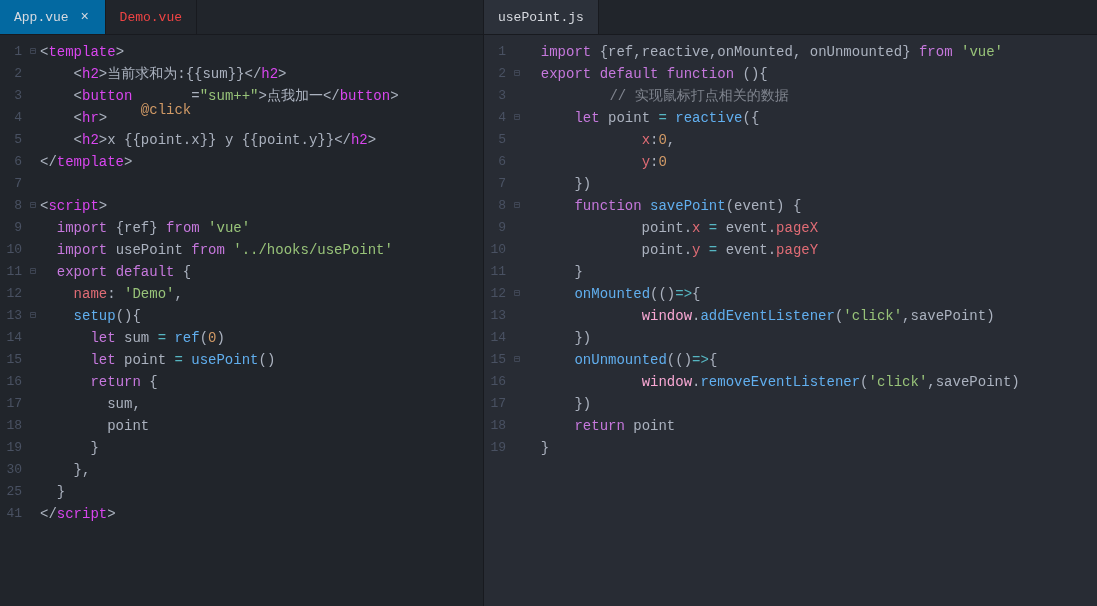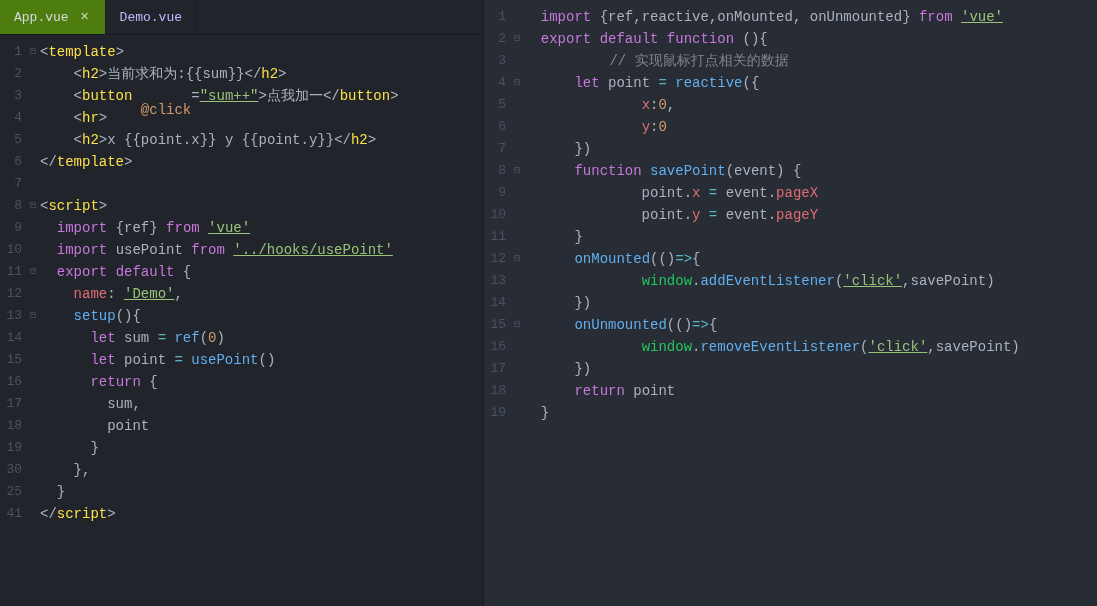--- a/index.html
+++ b/index.html
@@ -24,26 +24,26 @@
       display: flex;
       background: #21252b;
       height: 35px;
       border-bottom: 1px solid #181a1f;
     }
     .tab {
       display: flex;
       align-items: center;
       padding: 0 14px;
       gap: 10px;
-      color: #c4b5fd;
+      color: #ef4444;
       cursor: pointer;
       border-right: 1px solid #181a1f;
       font-size: 13px;
     }
-    .tab.active { background: #4d7c0f; color: #d7dae0; }
+    .tab.active { background: #0369a1; color: #d7dae0; }
     .tab.active-right { background: #2c313a; color: #d7dae0; }
     .tab .close {
       font-size: 14px;
       color: #6f7680;
       width: 12px;
       text-align: center;
     }
     .tab.active .close { color: #d7dae0; }
     .editor {
       flex: 1;
@@ -72,31 +72,31 @@
       white-space: pre;
       font-size: 14px;
       line-height: 22px;
     }
     .line { height: 22px; display: flex; align-items: center; }
     .gl { height: 22px; line-height: 22px; }
     .fl { height: 22px; line-height: 22px; text-align: center; }
     
     
     .kw { color: #c678dd; }      
-    .tag { color: #fde047; }     
+    .tag { color: #d946ef; }     
     .attr { color: #d19a66; margin-top: 28px; }    
-    .str { color: #98c379; text-decoration: underline; }     
+    .str { color: #98c379; }     
     .num { color: #d19a66; }     
     .fn { color: #61afef; }     
     .punct { color: #abb2bf; }   
     .op { color: #56b6c2; }      
     .cmt { color: #7f848e; margin-left: 35px; }     
     .prop { color: #e06c75; }    
     .txt { color: #abb2bf; }
-    .yellow { color: #22c55e; }
+    .yellow { color: #f9a8d4; }
   </style>
 </head>
 <body>
 
 <div class="pane pane-left">
   <div class="tab-bar" id="tabs-left">
       <div class="tab active">
         <span>App.vue</span>
         <span class="close">×</span>
       </div>
@@ -151,20 +151,25 @@
         <div class="fl"></div>
         <div class="fl"></div>
         <div class="fl"></div>
         <div class="fl"></div>
       </div>
     <div class="code" id="code-left"><div class="line"><span class="punct">&lt;</span><span class="tag">template</span><span class="punct">&gt;</span></div><div class="line"><span class="txt">    </span><span class="punct">&lt;</span><span class="tag">h2</span><span class="punct">&gt;</span><span class="txt">当前求和为:</span><span class="punct">{{</span><span class="txt">sum</span><span class="punct">}}&lt;/</span><span class="tag">h2</span><span class="punct">&gt;</span></div><div class="line"><span class="txt">    </span><span class="punct">&lt;</span><span class="tag">button</span><span class="txt"> </span><span class="attr">@click</span><span class="punct">=</span><span class="str">"sum++"</span><span class="punct">&gt;</span><span class="txt">点我加一</span><span class="punct">&lt;/</span><span class="tag">button</span><span class="punct">&gt;</span></div><div class="line"><span class="txt">    </span><span class="punct">&lt;</span><span class="tag">hr</span><span class="punct">&gt;</span></div><div class="line"><span class="txt">    </span><span class="punct">&lt;</span><span class="tag">h2</span><span class="punct">&gt;</span><span class="txt">x </span><span class="punct">{{</span><span class="txt">point.x</span><span class="punct">}}</span><span class="txt"> y </span><span class="punct">{{</span><span class="txt">point.y</span><span class="punct">}}&lt;/</span><span class="tag">h2</span><span class="punct">&gt;</span></div><div class="line"><span class="punct">&lt;/</span><span class="tag">template</span><span class="punct">&gt;</span></div><div class="line"></div><div class="line"><span class="punct">&lt;</span><span class="tag">script</span><span class="punct">&gt;</span></div><div class="line"><span class="txt">  </span><span class="kw">import</span><span class="txt"> </span><span class="punct">{</span><span class="txt">ref</span><span class="punct">}</span><span class="txt"> </span><span class="kw">from</span><span class="txt"> </span><span class="str">'vue'</span></div><div class="line"><span class="txt">  </span><span class="kw">import</span><span class="txt"> usePoint </span><span class="kw">from</span><span class="txt"> </span><span class="str">'../hooks/usePoint'</span></div><div class="line"><span class="txt">  </span><span class="kw">export</span><span class="txt"> </span><span class="kw">default</span><span class="txt"> </span><span class="punct">{</span></div><div class="line"><span class="txt">    </span><span class="prop">name</span><span class="punct">:</span><span class="txt"> </span><span class="str">'Demo'</span><span class="punct">,</span></div><div class="line"><span class="txt">    </span><span class="fn">setup</span><span class="punct">(){</span><span class="txt"></span></div><div class="line"><span class="txt">      </span><span class="kw">let</span><span class="txt"> sum </span><span class="op">=</span><span class="txt"> </span><span class="fn">ref</span><span class="punct">(</span><span class="num">0</span><span class="punct">)</span></div><div class="line"><span class="txt">      </span><span class="kw">let</span><span class="txt"> point </span><span class="op">=</span><span class="txt"> </span><span class="fn">usePoint</span><span class="punct">()</span></div><div class="line"><span class="txt">      </span><span class="kw">return</span><span class="txt"> </span><span class="punct">{</span></div><div class="line"><span class="txt">        sum</span><span class="punct">,</span></div><div class="line"><span class="txt">        point</span></div><div class="line"><span class="txt">      </span><span class="punct">}</span></div><div class="line"><span class="txt">    </span><span class="punct">},</span></div><div class="line"><span class="txt">  </span><span class="punct">}</span></div><div class="line"><span class="punct">&lt;/</span><span class="tag">script</span><span class="punct">&gt;</span></div></div>
   </div>
 </div>
 
 <div class="pane pane-right">
+  <div class="tab-bar" id="tabs-right">
+      <div class="tab active-right">
+        <span>usePoint.js</span>
+      </div>
+    </div>
   <div class="editor">
     <div class="gutter" id="gutter-right">
         <div class="gl">1</div>
         <div class="gl">2</div>
         <div class="gl">3</div>
         <div class="gl">4</div>
         <div class="gl">5</div>
         <div class="gl">6</div>
         <div class="gl">7</div>
         <div class="gl">8</div>

